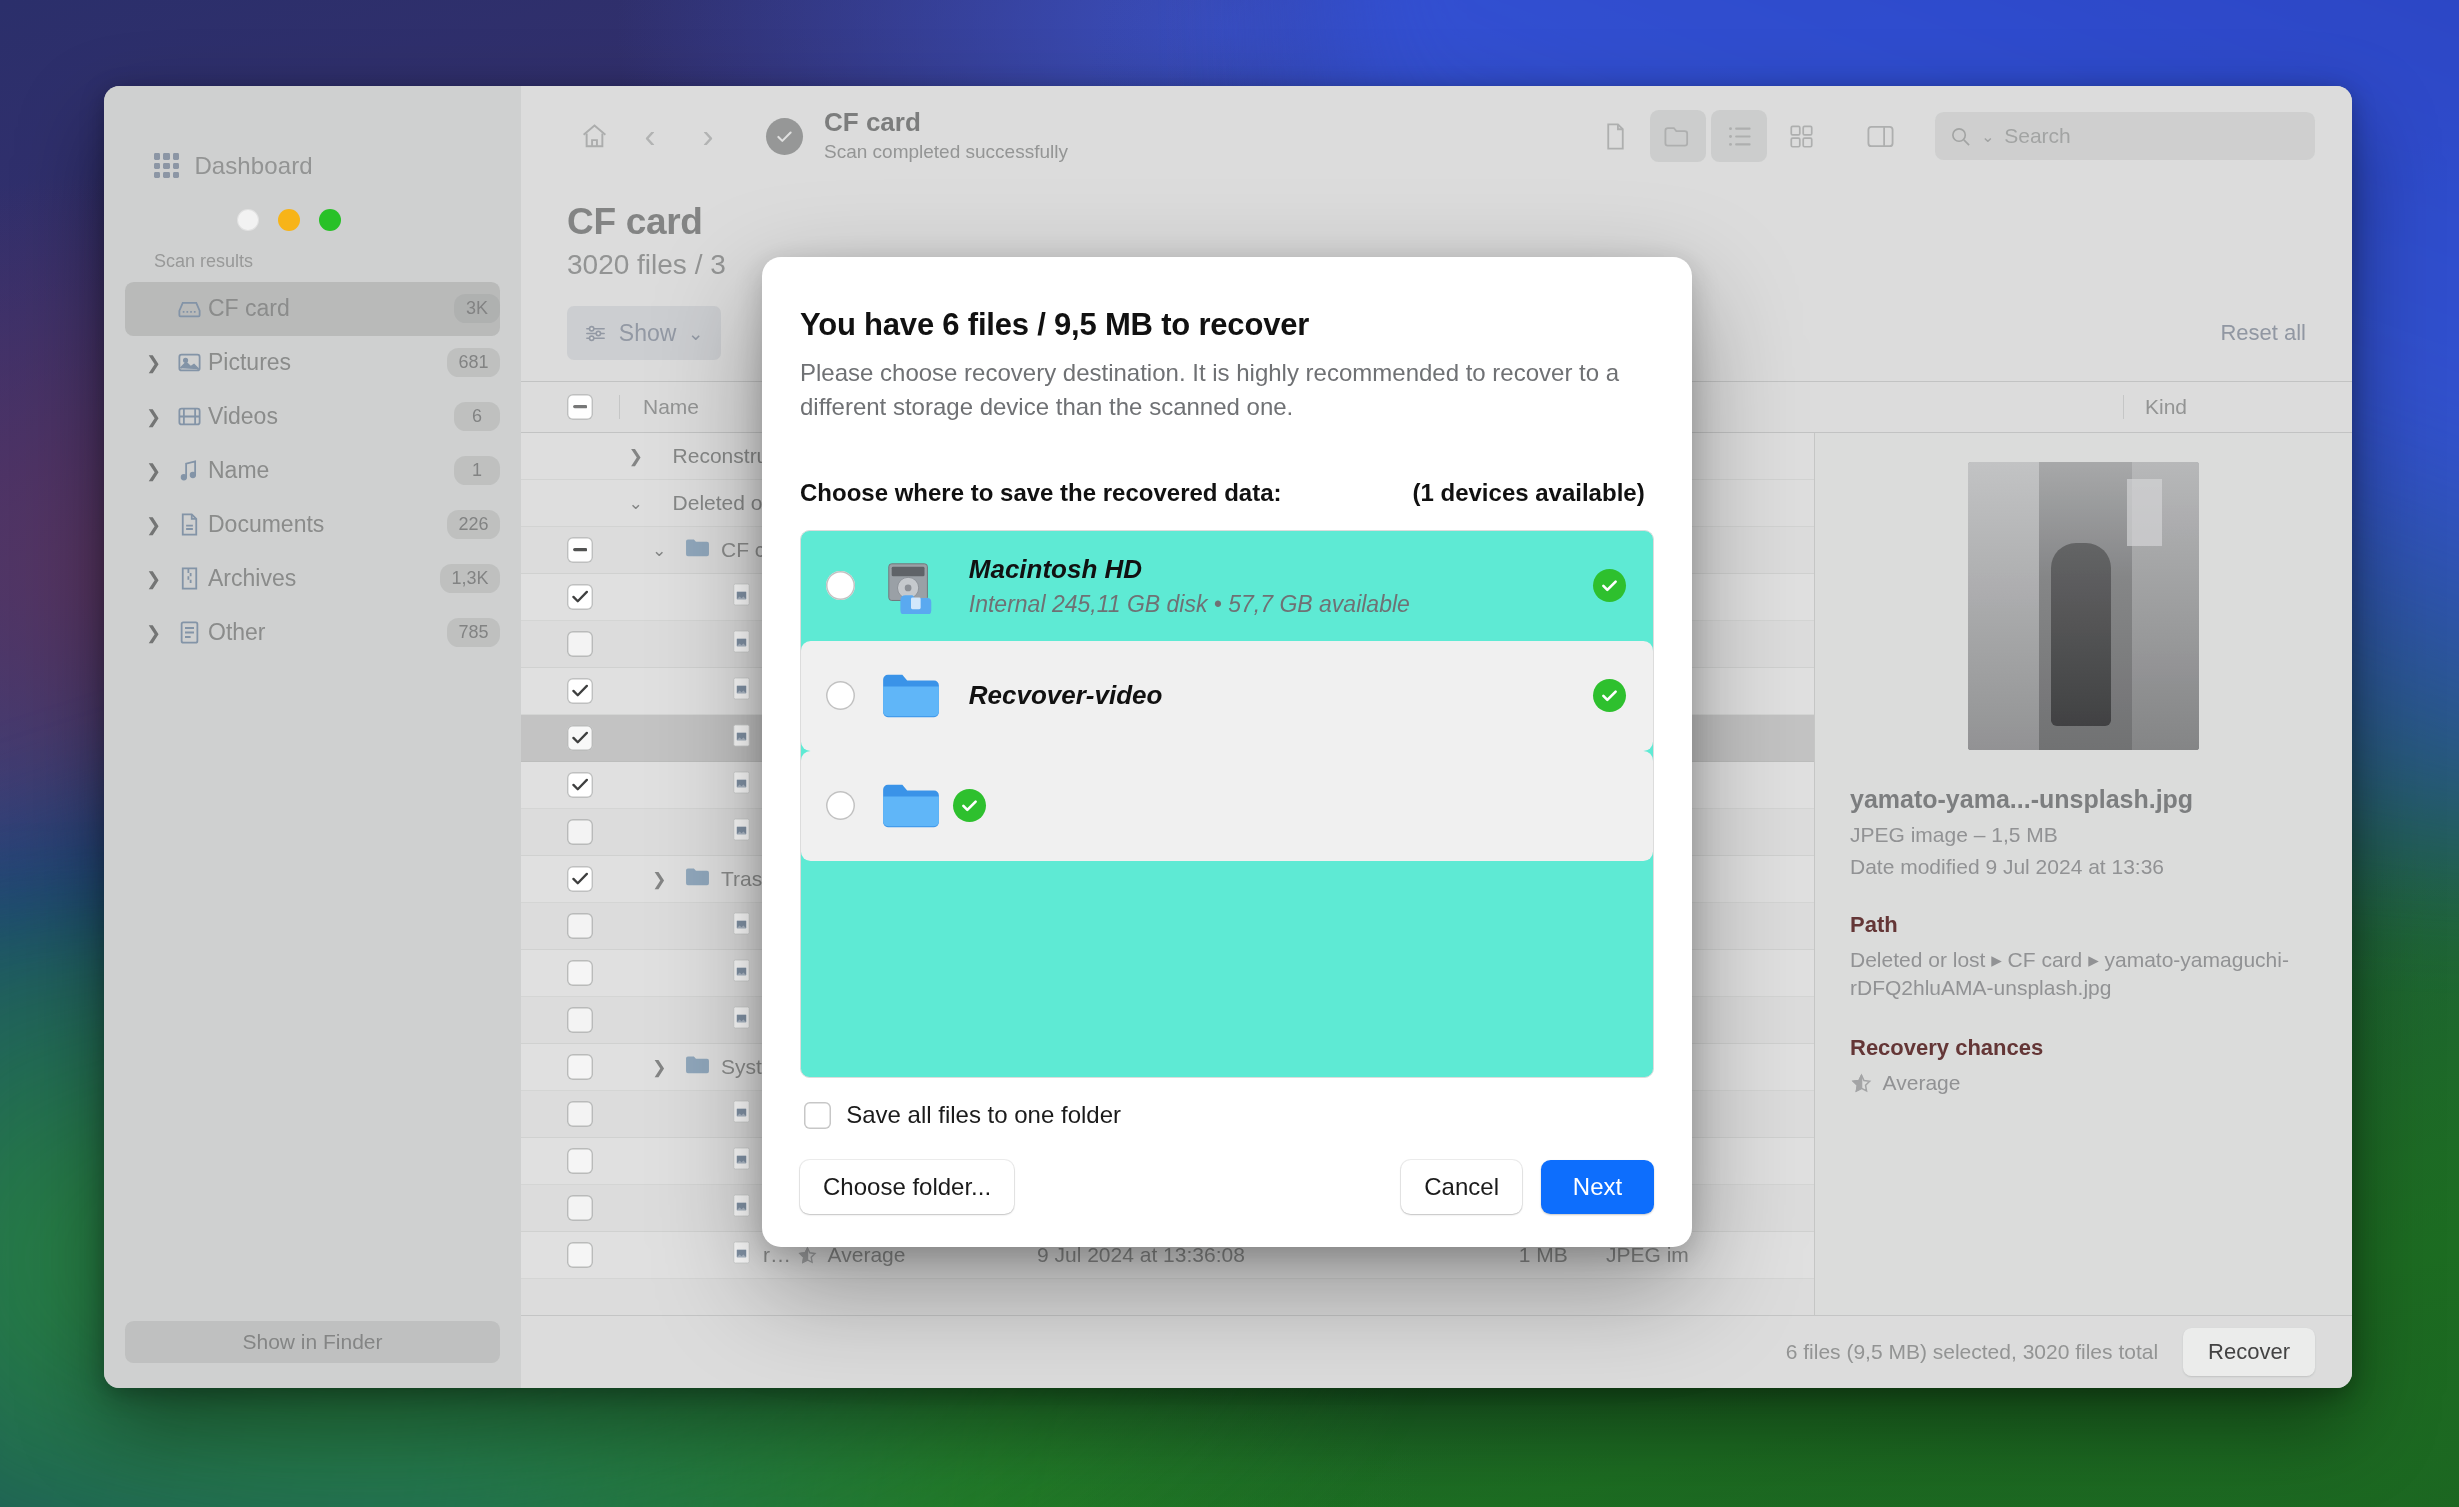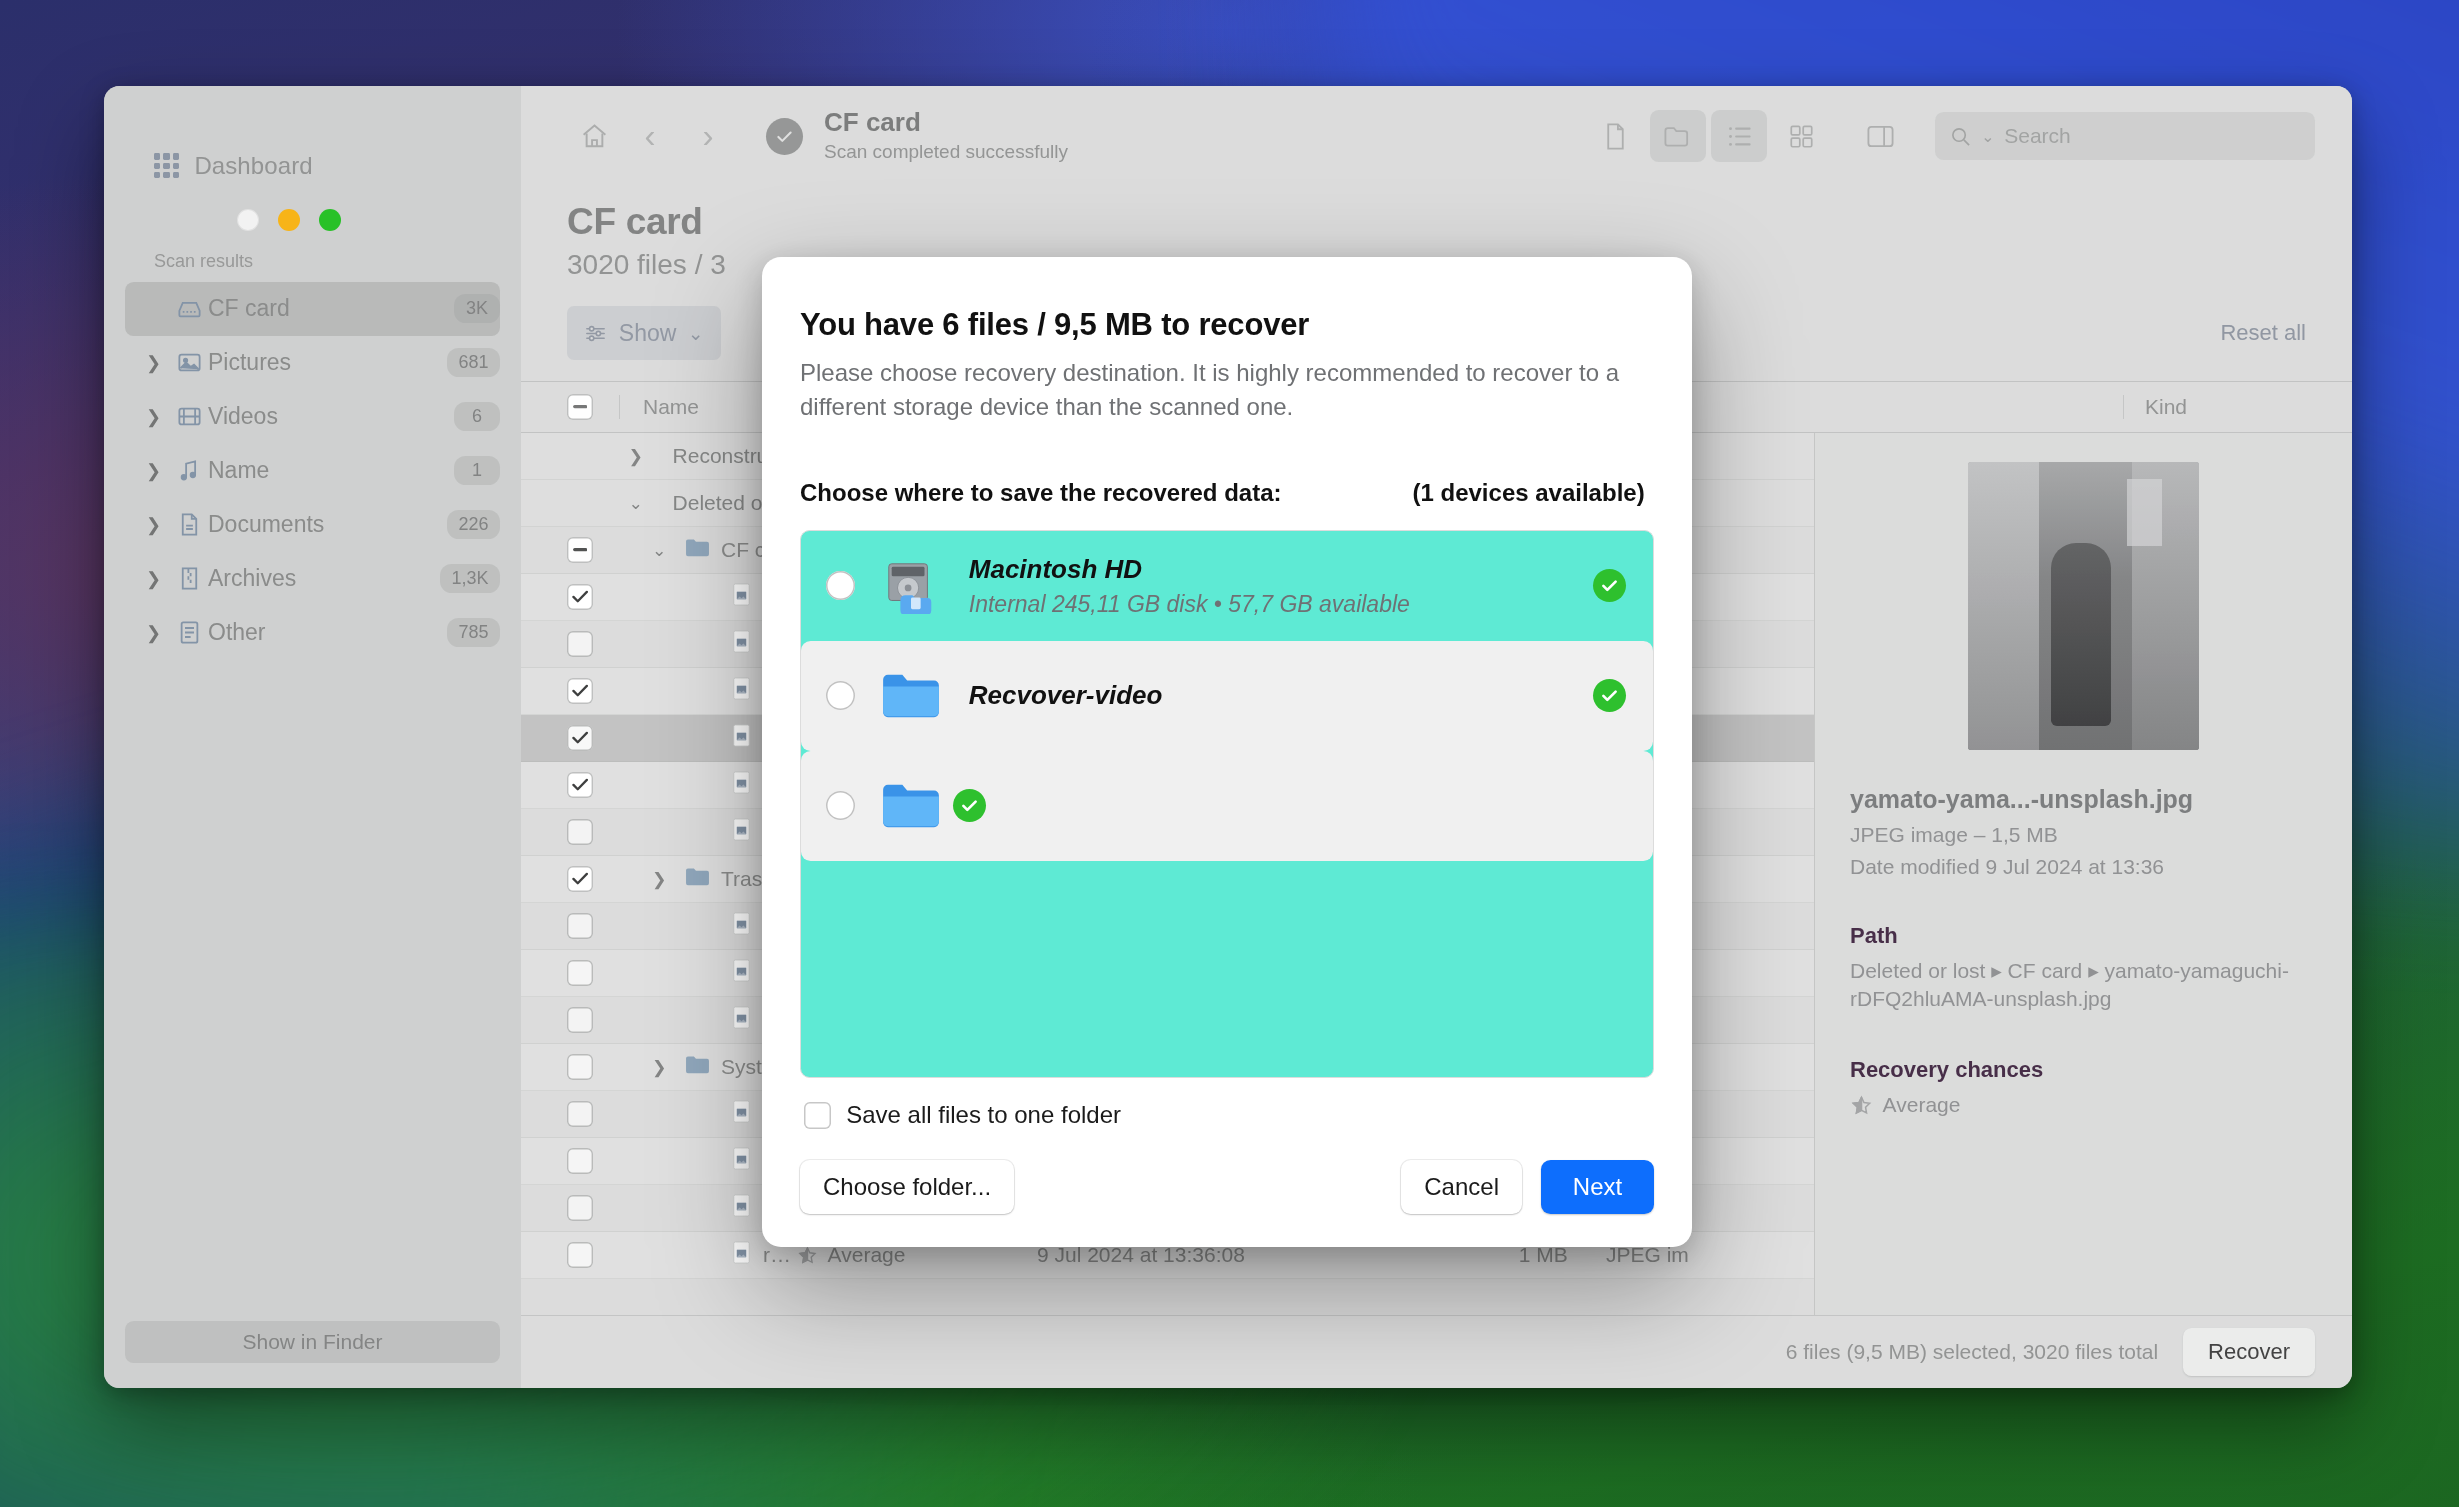--- a/index.html
+++ b/index.html
@@ -184,21 +184,21 @@
     width: 231px; height: 288px; margin: 0 auto 33px auto;
     border-radius: 2.9px; overflow: hidden; position: relative;
     background: linear-gradient(180deg,#9ea2a6 0%, #7e8186 40%, #6b6e72 100%);
   }
   .pv-thumb .fig { position: absolute; left: 83px; top: 81px; width: 60px; height: 183px; background: linear-gradient(180deg,#5e6064,#3d3f43); border-radius: 25px 25px 5.8px 5.8px; }
   .pv-thumb .wall { position: absolute; left: 0; top: 0; width: 71px; height: 288px; background: linear-gradient(180deg,#b9bcc0,#8a8d91); }
   .pv-thumb .wall2 { position: absolute; right: 0; top: 0; width: 67px; height: 288px; background: linear-gradient(180deg,#aeb1b5,#7d8084); }
   .pv-thumb .lamp { position: absolute; left: 159px; top: 17.3px; width: 35px; height: 67px; background: #c9ccd0; opacity:.7; }
   .pv-title { font-size: 25px; font-weight: 700; color: #75797f; line-height: 1.3; }
   .pv-line { font-size: 21px; color: #898d92; margin-top: 7.7px; }
-  .pv-h { font-size: 22px; font-weight: 700; color: #701a75; margin-top: 44px; }
+  .pv-h { font-size: 22px; font-weight: 700; color: #b91c1c; margin-top: 33px; }
   .pv-path { font-size: 21px; color: #898d92; margin-top: 7.7px; line-height: 1.35; word-break: break-word; }
   .pv-chance { display: flex; align-items: center; gap: 9.6px; margin-top: 9.6px; font-size: 21px; color: #898d92; }
 
   .statusbar {
     height: 73px; display: flex; align-items: center; justify-content: flex-end;
     gap: 25px; padding: 0 37px;
     border-top: 1px solid rgba(140,144,143,.32);
   }
   .sb-status-text { font-size: 21px; color: #8b8f8e; }
   .recover-btn {

